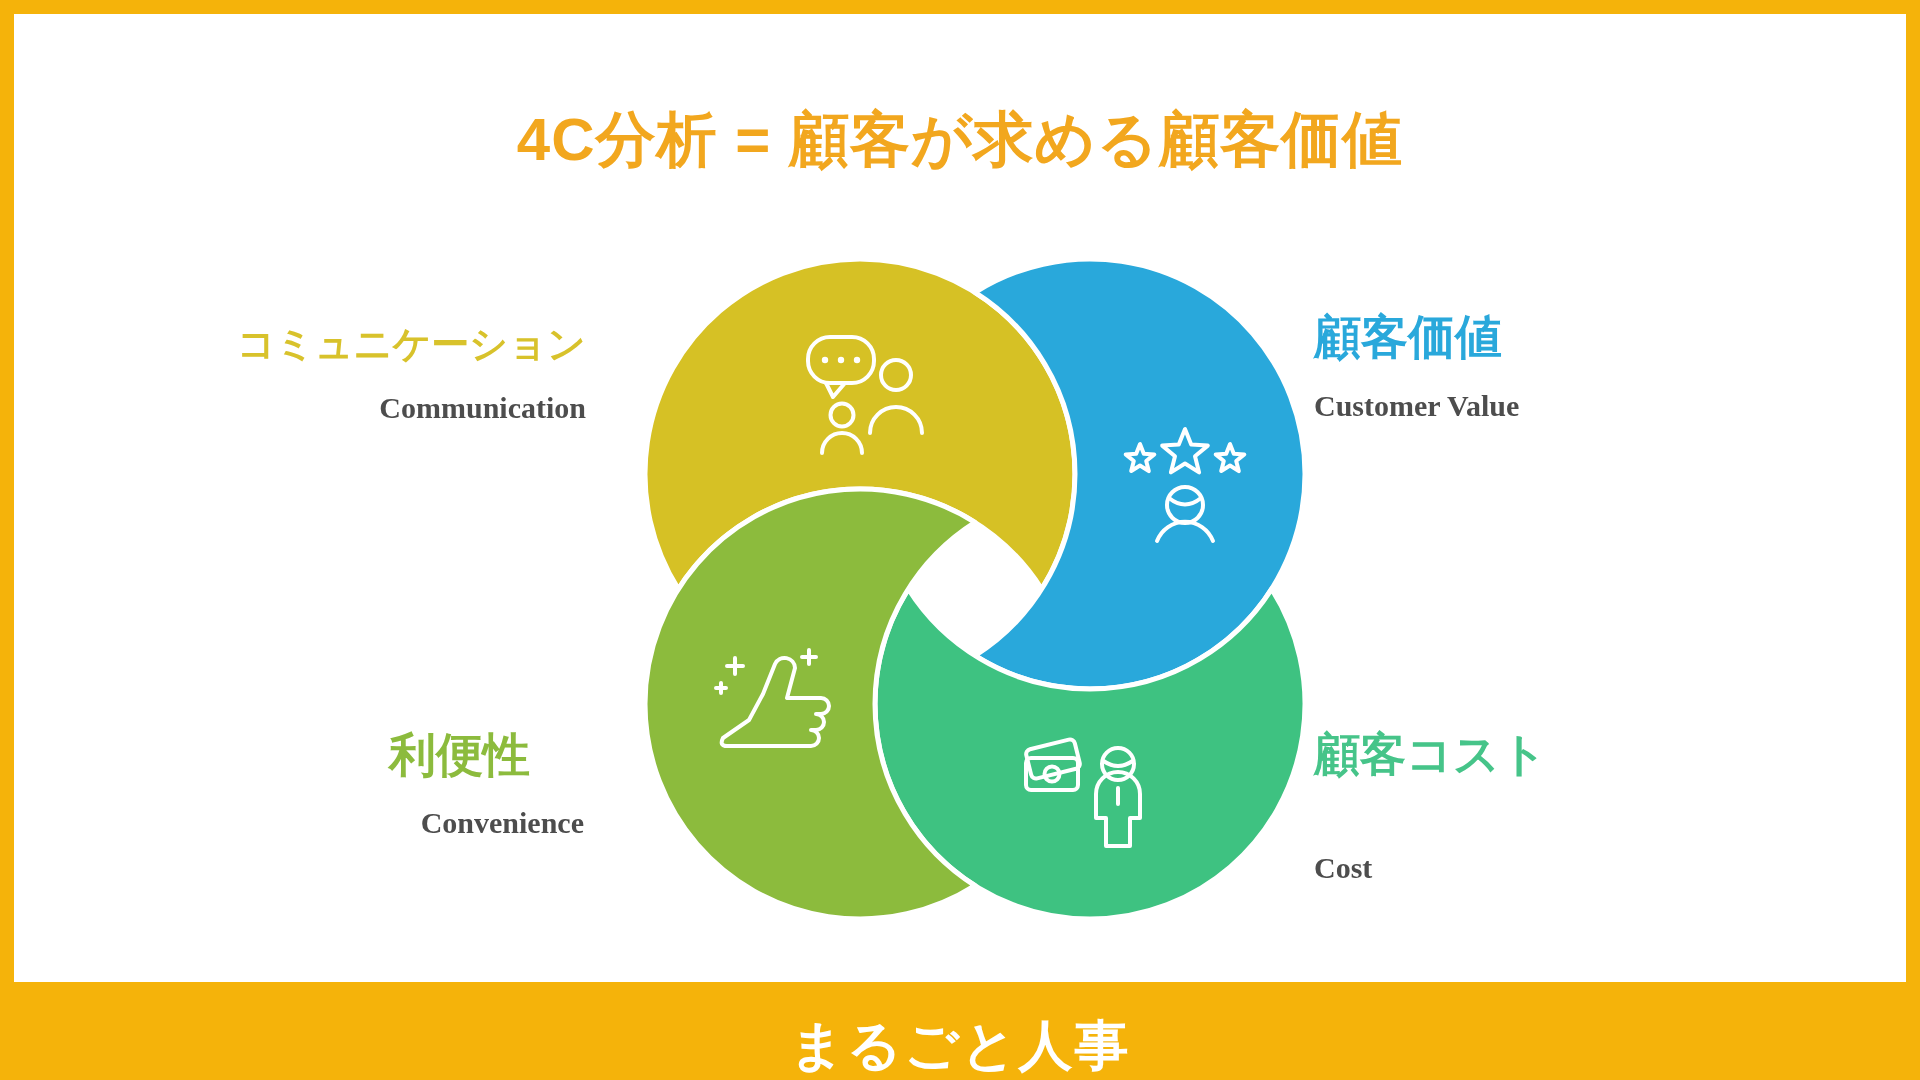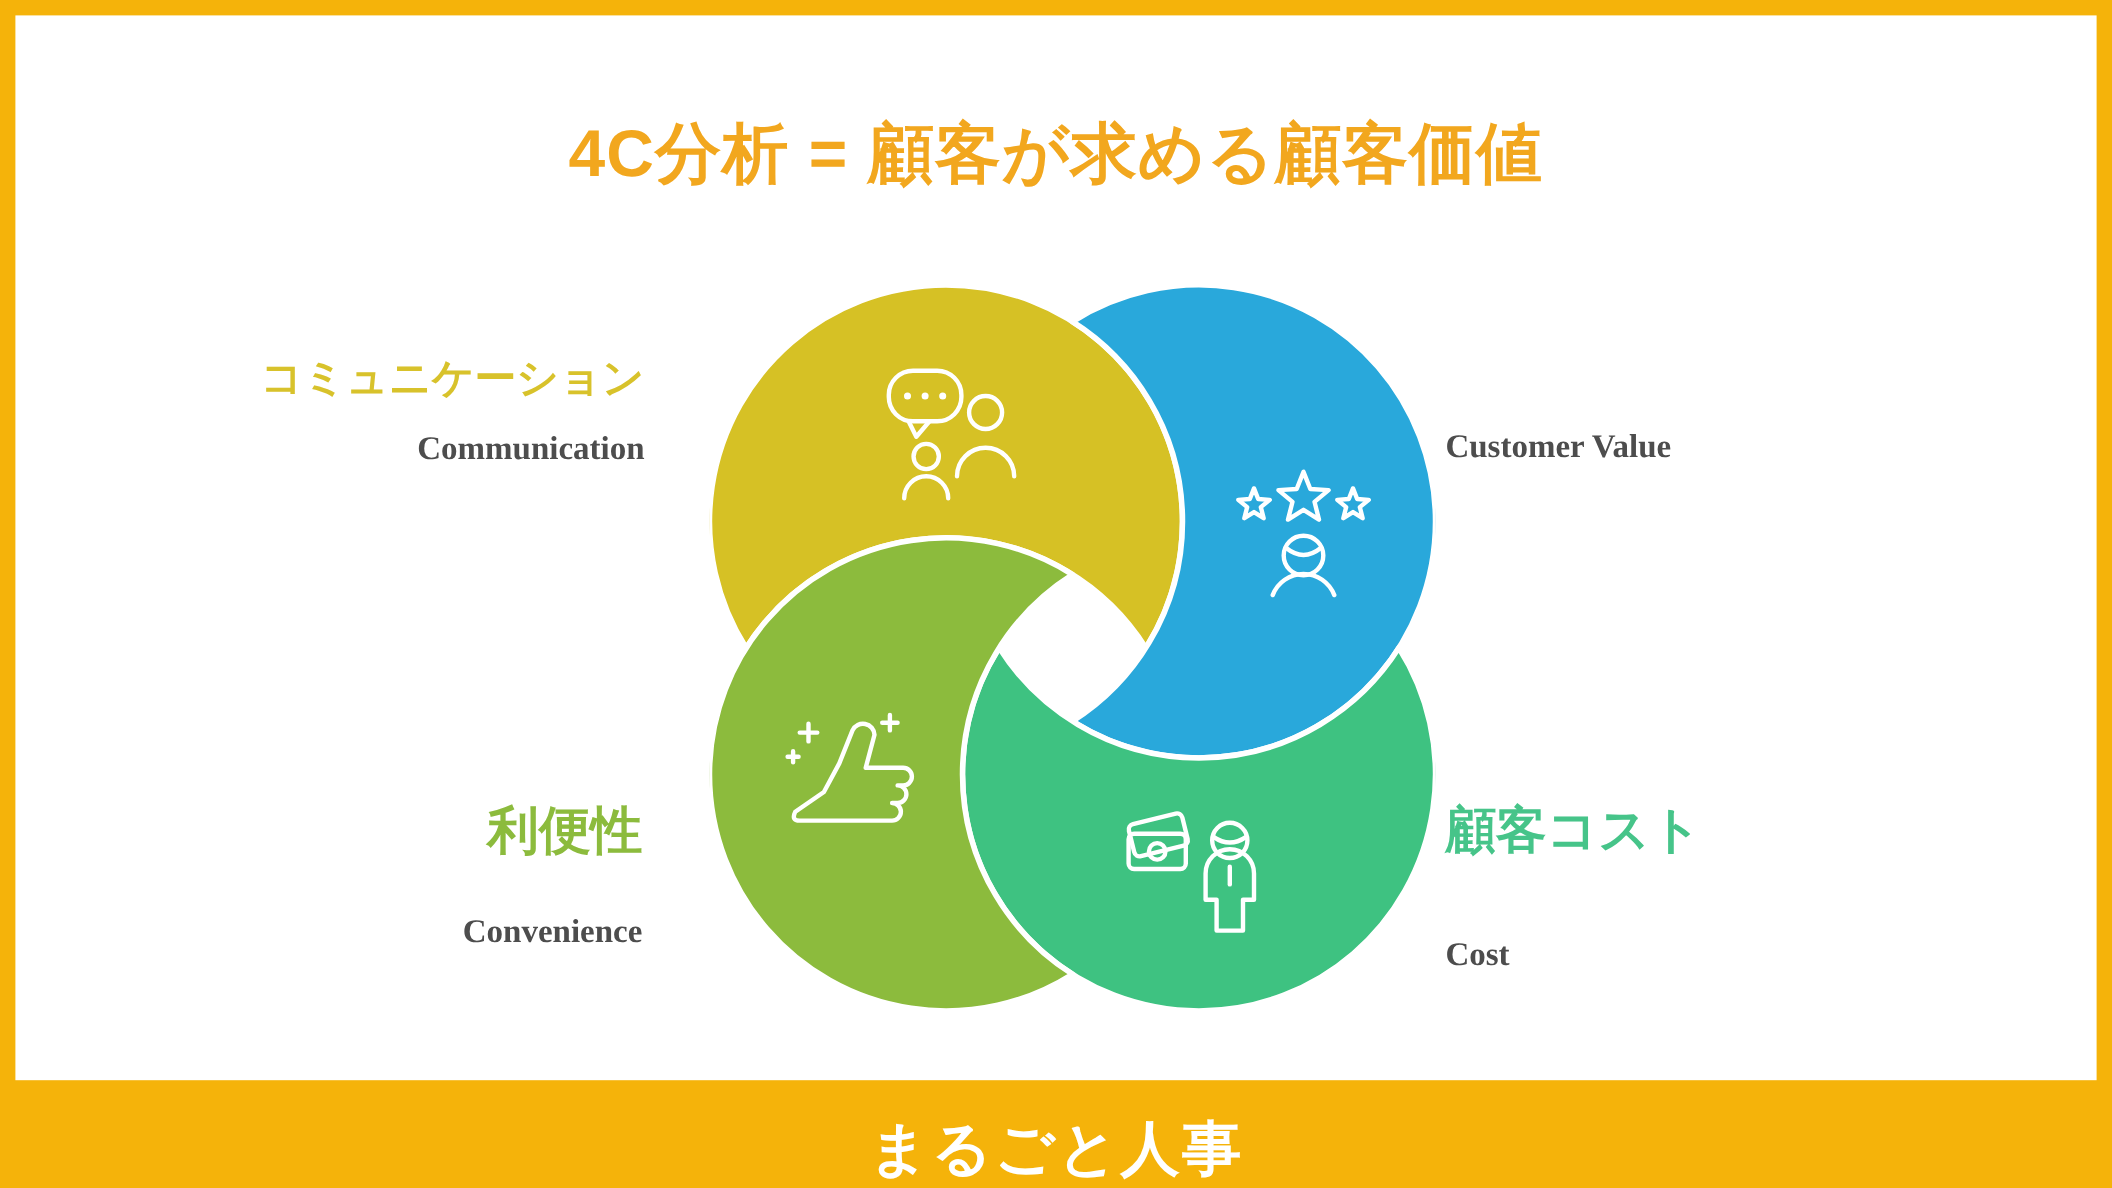--- a/index.html
+++ b/index.html
@@ -17,22 +17,22 @@
     text-align:center;font-size:60px;font-weight:800;
     color:#F2A71E;letter-spacing:1px;line-height:1;
   }
   .diagram-svg{position:absolute;left:631px;top:245px;}
   .lbl{position:absolute;line-height:1;white-space:nowrap;font-weight:800;}
   .lbl-en{font-size:30px;font-weight:700;color:#4D4D4D;font-family:Liberation Serif, serif;}
   .comm-jp{right:1320px;top:311px;font-size:38px;color:#D8C22B;text-align:left;}
   .comm-en{right:1320px;top:379px;text-align:right;}
   .value-jp{left:1300px;top:299px;font-size:47px;color:#29A8DB;}
   .value-en{left:1300px;top:377px;}
-  .conv-jp{right:1322px;top:717px;font-size:47px;color:#8CBB3D;text-align:right;}
-  .conv-en{right:1322px;top:794px;text-align:right;margin-top:24px;}
+  .conv-jp{right:1376px;top:717px;font-size:47px;color:#8CBB3D;text-align:right;}
+  .conv-en{right:1322px;top:794px;text-align:right;}
   .cost-jp{left:1300px;top:717px;font-size:46px;color:#46C489;}
   .cost-en{left:1300px;top:795px;margin-top:44px;}
   .footer{
     position:absolute;left:0;right:0;bottom:0;height:98px;
     display:flex;align-items:center;justify-content:center;
   }
   .footer-text{color:#ffffff;font-size:54px;font-weight:800;letter-spacing:2px;line-height:1;margin-top:28px;}
 </style>
 </head>
 <body>
@@ -85,20 +85,21 @@
       <circle cx="28" cy="-28" r="16"></circle>
       <path d="M 13.5 -31 Q 28 -21 42.5 -31"></path>
       <path d="M 6 26 L 6 2 A 22 22 0 0 1 50 2 L 50 26 L 40 26 L 40 54 L 16 54 L 16 26 Z"></path>
       <path d="M 28 -4 L 28 12"></path>
     </g>
   </svg>
 
   <div class="lbl comm-jp">コミュニケーション</div>
   <div class="lbl lbl-en comm-en">Communication</div>
 
+  <div class="lbl value-jp">顧客価値</div>
   <div class="lbl lbl-en value-en">Customer Value</div>
 
   <div class="lbl conv-jp">利便性</div>
   <div class="lbl lbl-en conv-en">Convenience</div>
 
   <div class="lbl cost-jp">顧客コスト</div>
   <div class="lbl lbl-en cost-en">Cost</div>
 </div>
 
 <div class="footer">

